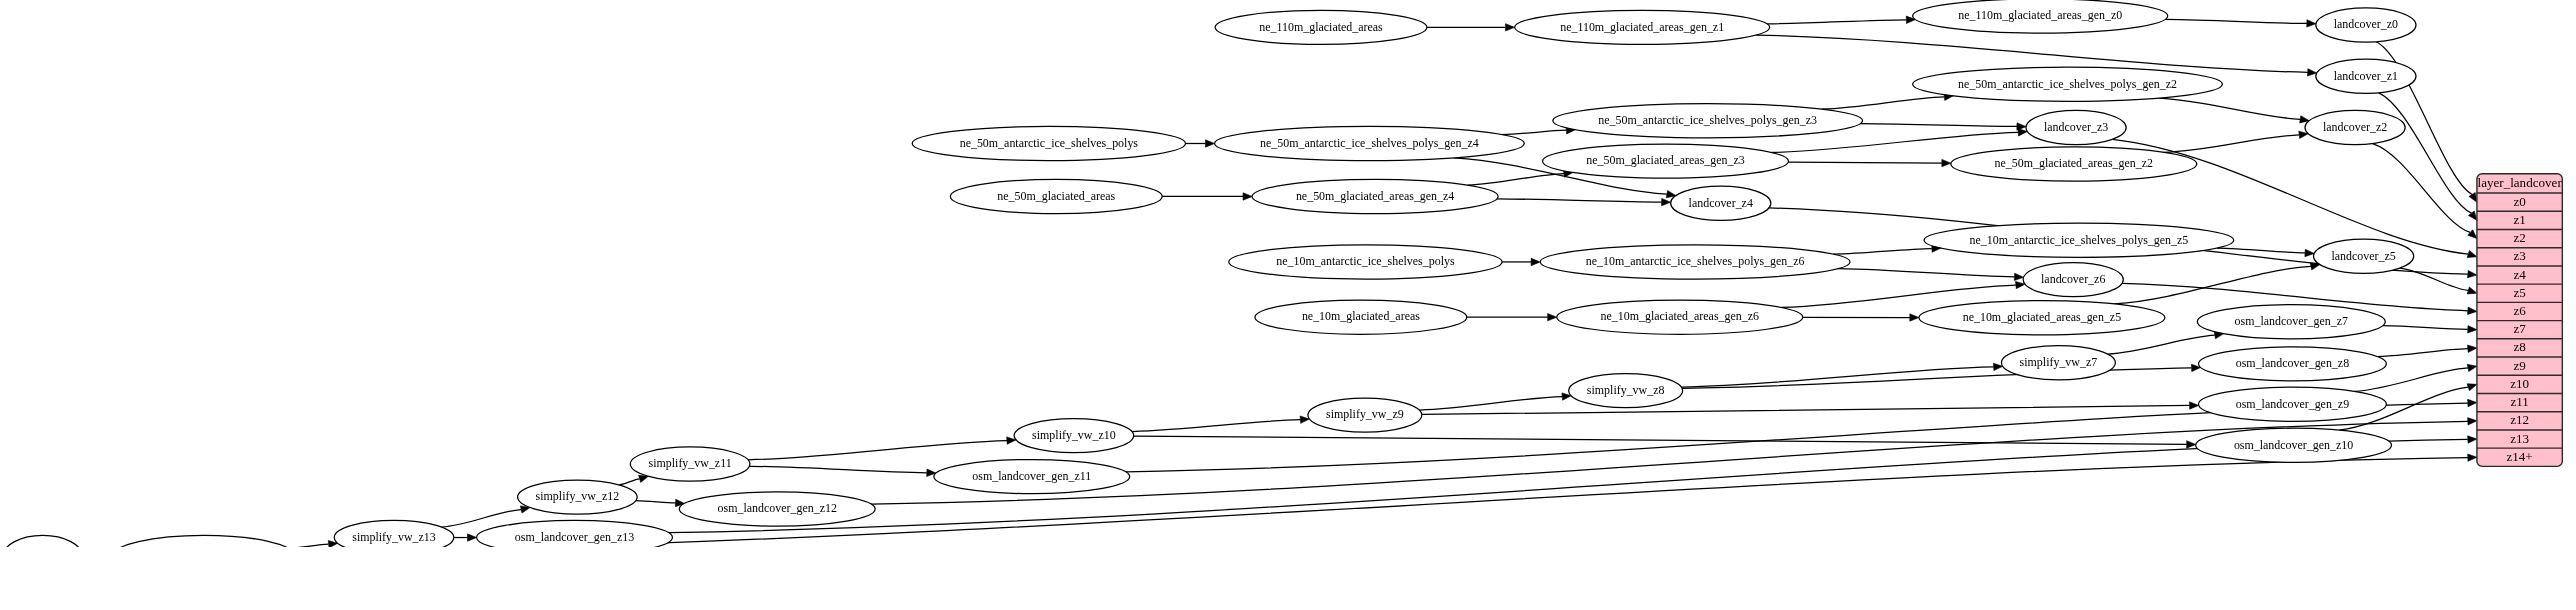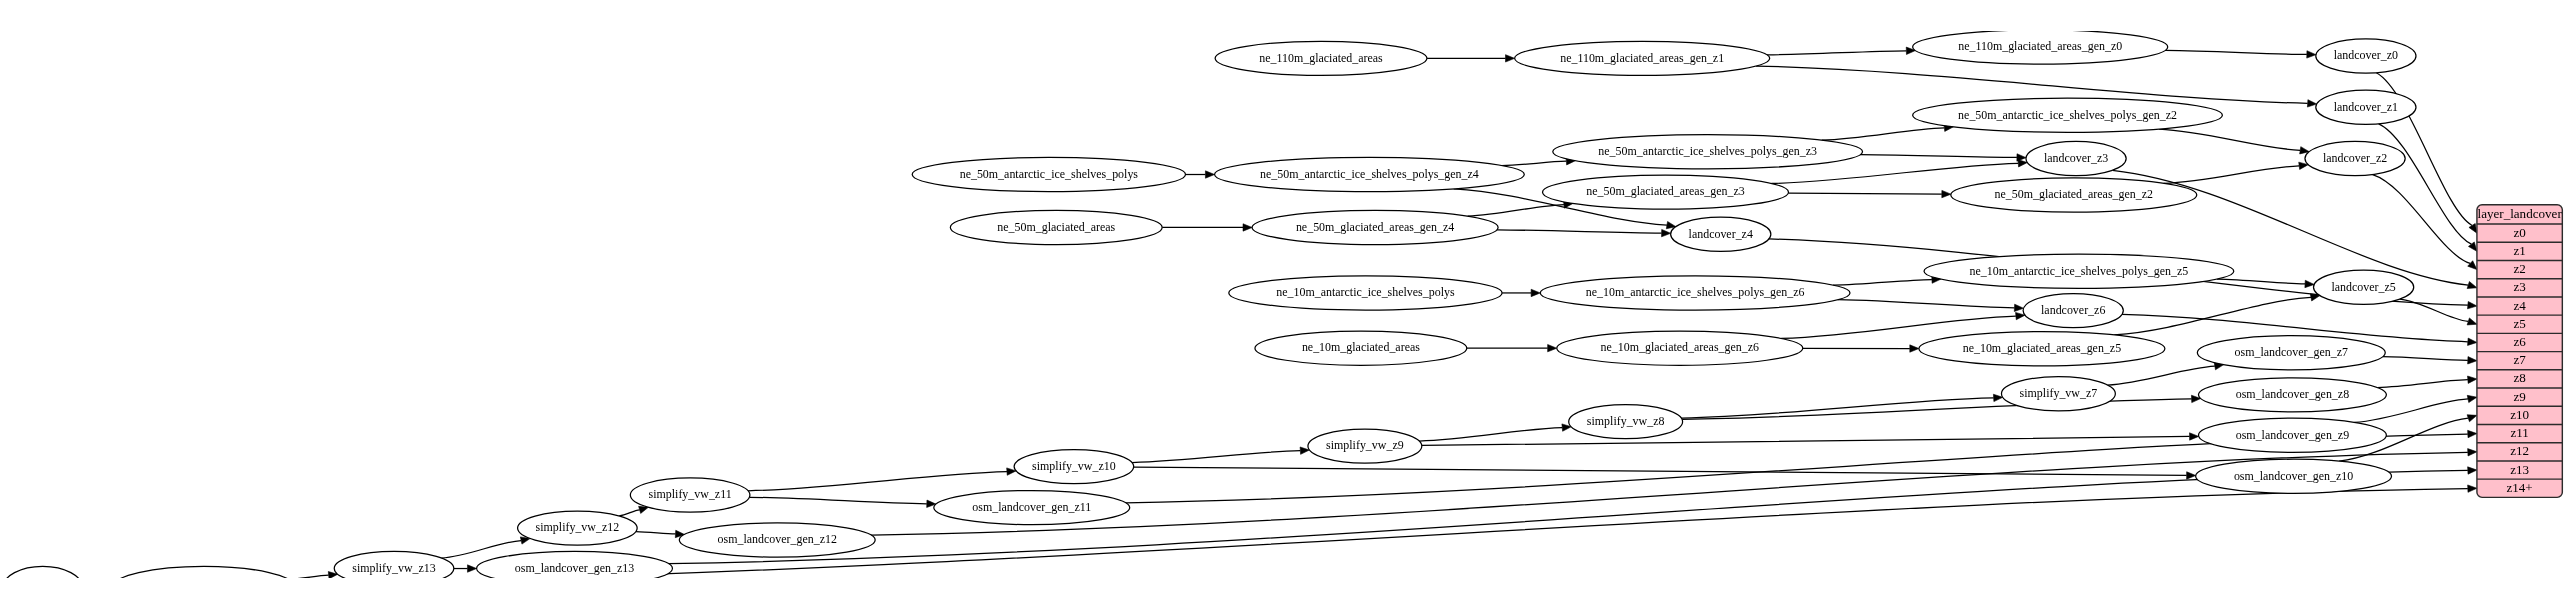--- a/index.html
+++ b/index.html
@@ -1,17 +1,17 @@
 <!DOCTYPE html>
 <html style="font-size:9px"><head>
 <meta charset="utf-8">
 <style>
   html,body{margin:0;padding:0;background:#ffffff;}
   #root{position:relative;width:2576px;height:547px;background:#ffffff;
-        font-family:"Liberation Serif","DejaVu Serif",serif;overflow:hidden;margin-top:31px;}
+        font-family:"Liberation Serif","DejaVu Serif",serif;overflow:hidden;}
   svg#graph{position:absolute;left:0;top:0;width:2576px;height:611px;}
   .node-ellipse{fill:#ffffff;stroke:#000000;stroke-width:2.2;}
   .node-label{font-family:"Liberation Serif","DejaVu Serif",serif;
               font-size:21px;fill:#000000;text-anchor:middle;dominant-baseline:middle;}
   .edge{fill:none;stroke:#000000;stroke-width:2.2;}
   .arrow{fill:#000000;stroke:#000000;stroke-width:1;}
   .rec-box{fill:#ffc0cb;stroke:#2b2b2b;stroke-width:2.5;}
   .rec-sep{stroke:#2b2b2b;stroke-width:2.5;}
   .rec-title{font-family:"Liberation Serif","DejaVu Serif",serif;font-size:23px;
              fill:#000000;text-anchor:middle;dominant-baseline:middle;}

